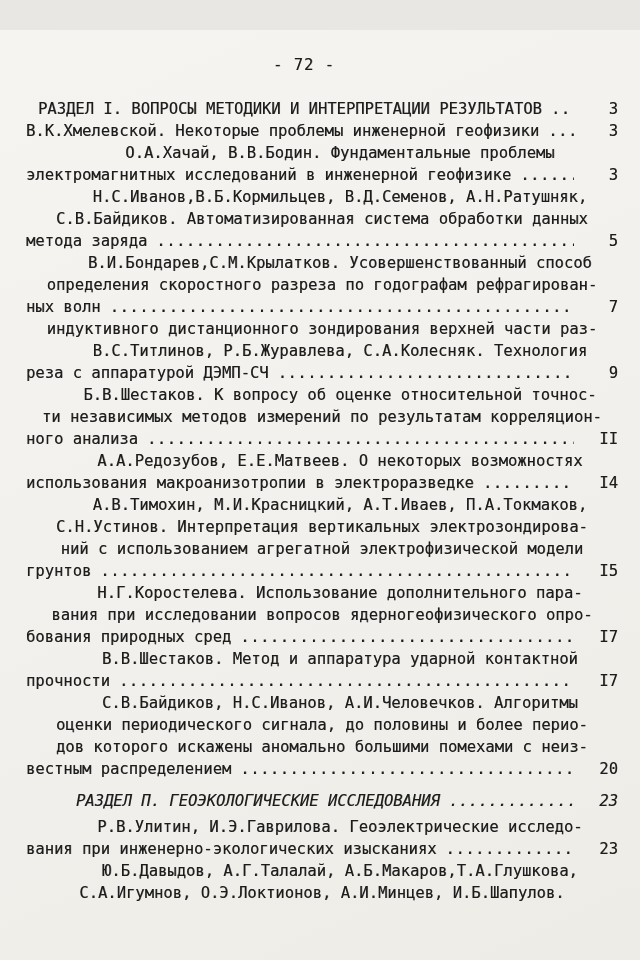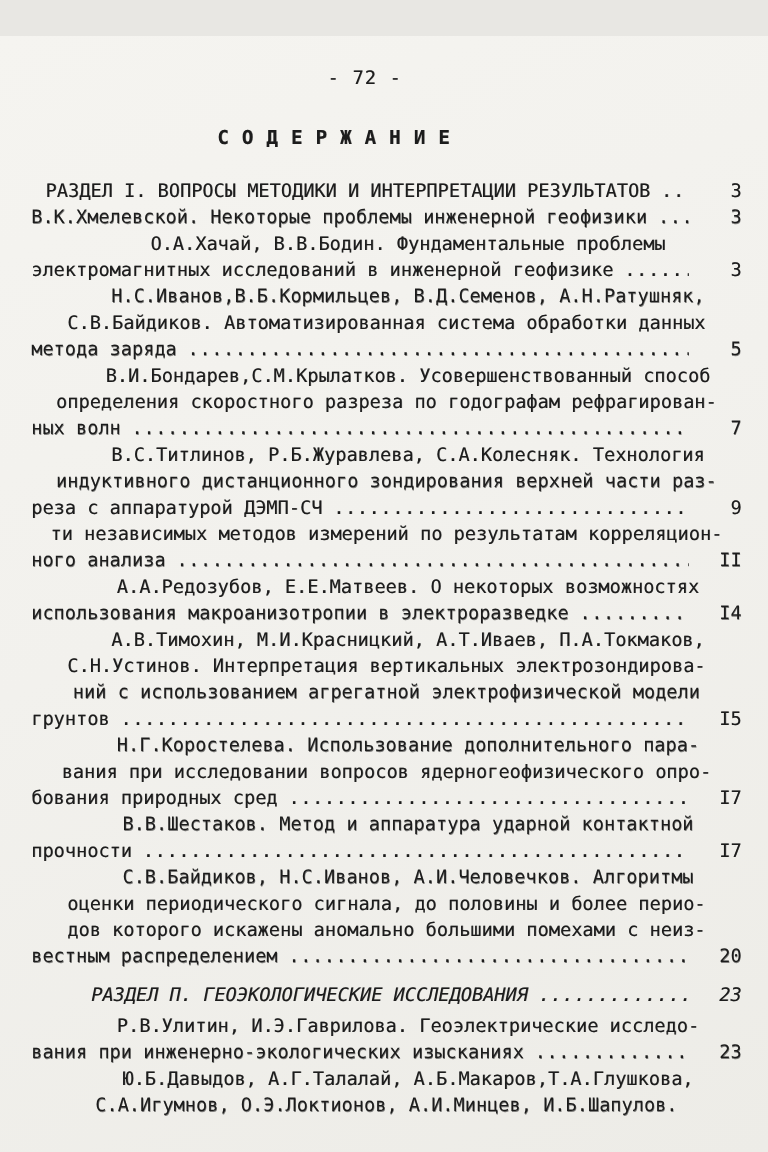--- a/index.html
+++ b/index.html
@@ -64,21 +64,20 @@
     flex: 0 0 auto;
     min-width: 36px;
     text-align: right;
   }
 </style>
 </head>
 <body>
 
 <div class="sheet">
   <div class="pagenum">- 72 -</div>
-  <div class="title">С О Д Е Р Ж А Н И Е</div>
   <div class="toc">
       <div class="row ind3">
     <span class="txt">РАЗДЕЛ I. ВОПРОСЫ МЕТОДИКИ И ИНТЕРПРЕТАЦИИ РЕЗУЛЬТАТОВ</span>
     <span class="leader">........................................................................................................................</span>
     <span class="pg">3</span>
   </div>
       <div class="row ind0">
     <span class="txt">В.К.Хмелевской. Некоторые проблемы инженерной геофизики</span>
     <span class="leader">........................................................................................................................</span>
     <span class="pg">3</span>
@@ -116,34 +115,39 @@
       <div class="row ind0">
     <span class="txt">определения скоростного разреза по годографам рефрагирован-</span>
     
     
   </div>
       <div class="row ind0">
     <span class="txt">ных волн</span>
     <span class="leader">........................................................................................................................</span>
     <span class="pg">7</span>
   </div>
+      <div class="row ind0">
+    <span class="txt">индуктивного дистанционного зондирования верхней части раз-</span>
+    
+    
+  </div>
       <div class="row ind1">
     <span class="txt">В.С.Титлинов, Р.Б.Журавлева, С.А.Колесняк. Технология</span>
     
     
   </div>
       <div class="row ind0">
-    <span class="txt">индуктивного дистанционного зондирования верхней части раз-</span>
-    
-    
-  </div>
-      <div class="row ind0">
     <span class="txt">реза с аппаратурой ДЭМП-СЧ</span>
     <span class="leader">........................................................................................................................</span>
     <span class="pg">9</span>
+  </div>
+      <div class="row ind1">
+    <span class="txt">Б.В.Шестаков. К вопросу об оценке относительной точнос-</span>
+    
+    
   </div>
       <div class="row ind0">
     <span class="txt">ти независимых методов измерений по результатам корреляцион-</span>
     
     
   </div>
       <div class="row ind0">
     <span class="txt">ного анализа</span>
     <span class="leader">........................................................................................................................</span>
     <span class="pg">II</span>

